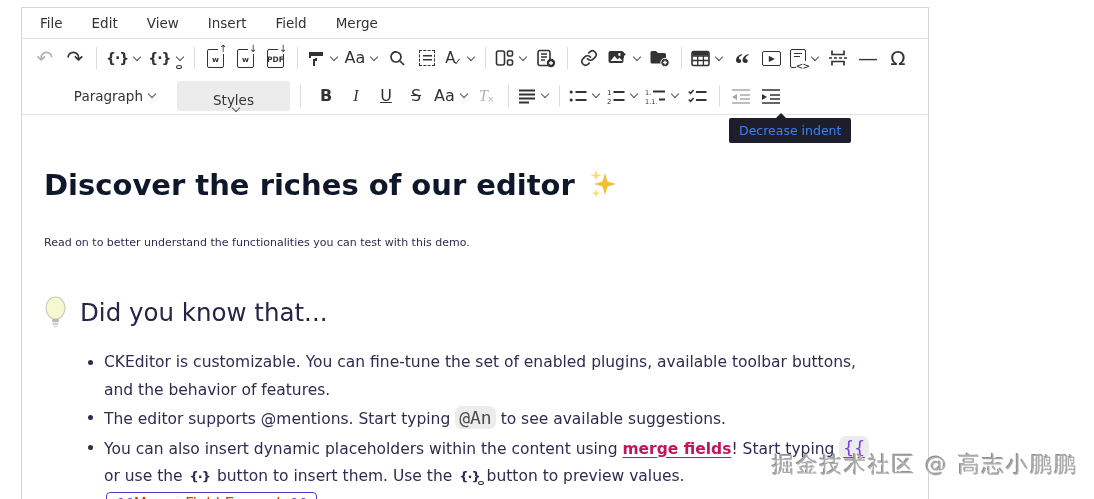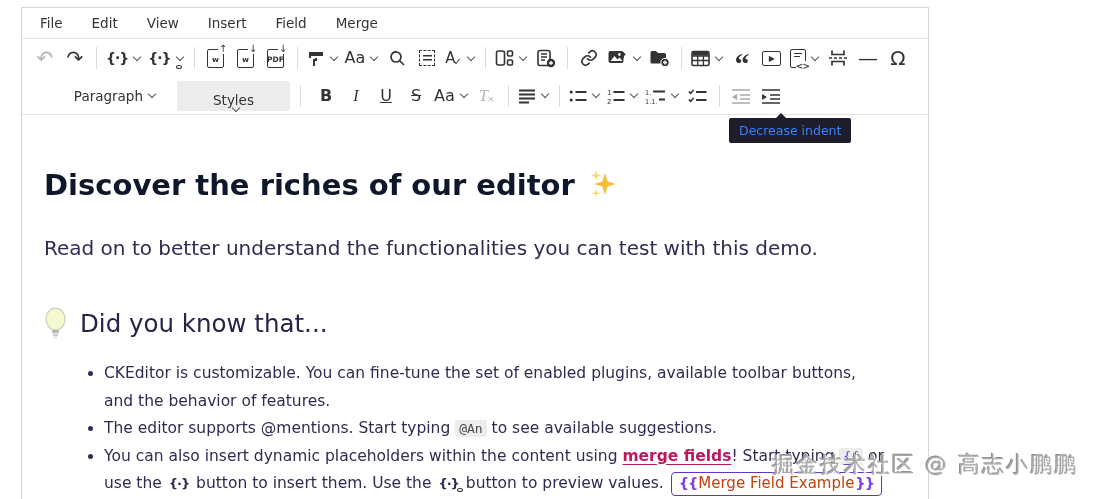--- a/index.html
+++ b/index.html
@@ -43,27 +43,27 @@
   .select.para { width:133px; margin-left:4px; }
   .select.styles { width:113px; background:#ececec; margin-left:10px;flex-direction:column; }
 
   
   .tooltip { position:absolute; left:707px; top:110px; background:#1d1d2b; color:#3b82f6; font-size:12.5px; padding:5px 10px; border-radius:2px; z-index:50; white-space:nowrap; }
   .tooltip .tip-arrow { position:absolute; top:-5px; left:46px; width:0; height:0; border-left:6px solid transparent; border-right:6px solid transparent; border-bottom:6px solid #1d1d2b; }
 
   
   .content { padding:0 40px 0 22px; color:#2e2c50; }
   h1.title { margin-top:52px; font-size:29px; font-weight:700; color:#0f172a; display:flex; align-items:center; gap:8px; }
-  p.intro { margin-top:33px; font-size:20px; }
+  p.intro { margin-top:33px; font-size:11px; }
   h2.subtitle { margin-top:47px; font-size:24.5px; font-weight:400; color:#262447; display:flex; align-items:center; gap:13px; }
   ul.features { margin-top:21px; list-style:none; padding-left:60px; font-size:15.5px; line-height:27.5px; max-width:975px; }
   ul.features li { position:relative; }
   ul.features li::before { content:""; position:absolute; left:-16px; top:11px; width:5px; height:5px; border-radius:50%; background:#2e2c50; }
   b { font-weight:400; }
-  .code { font-family:"DejaVu Sans Mono", monospace; font-size:13px; background:#ececec; border-radius:2px; padding:1px 4px; color:#4a4a4a; }
+  .code { font-family:"DejaVu Sans Mono", monospace; font-size:18px; background:#ececec; border-radius:7px; padding:1px 4px; color:#4a4a4a; }
   .code.link-code { color:#7b3fe4; text-decoration:underline; text-underline-offset:3px; text-decoration-color:#7b3fe4; }
   a.mf-link { color:#be185d; font-weight:700; text-decoration:underline; text-underline-offset:3px; }
   .inline-braces { font-size:13px; font-weight:600; letter-spacing:-1px; position:relative; padding:0 2px; }
   .inline-braces .mini-eye2 { position:absolute; bottom:-1px; right:-2px; width:6px; height:4px; border:1px solid #333; border-radius:50%; background:#fff; }
   .mf-widget { display:inline-flex; align-items:center; border:1px solid #5d35c7; border-radius:4px; padding:0 7px; height:24px; background:#fff; margin-left:2px; }
   .mf-widget .wb { color:#7b3fe4; font-weight:600; letter-spacing:-1px; font-size:14.5px; }
   .mf-widget .wl { color:#c2410c; font-size:15px; padding:0 1px; }
 
   
   .watermark { position:absolute; right:16px; top:450px; font-size:22px; letter-spacing:2px; color:#a9a9a9; text-shadow:1px 1px 0 #fff, 2px 2px 1px rgba(255,255,255,.9), -1px -1px 0 #8f8f8f; z-index:40; white-space:nowrap; }

